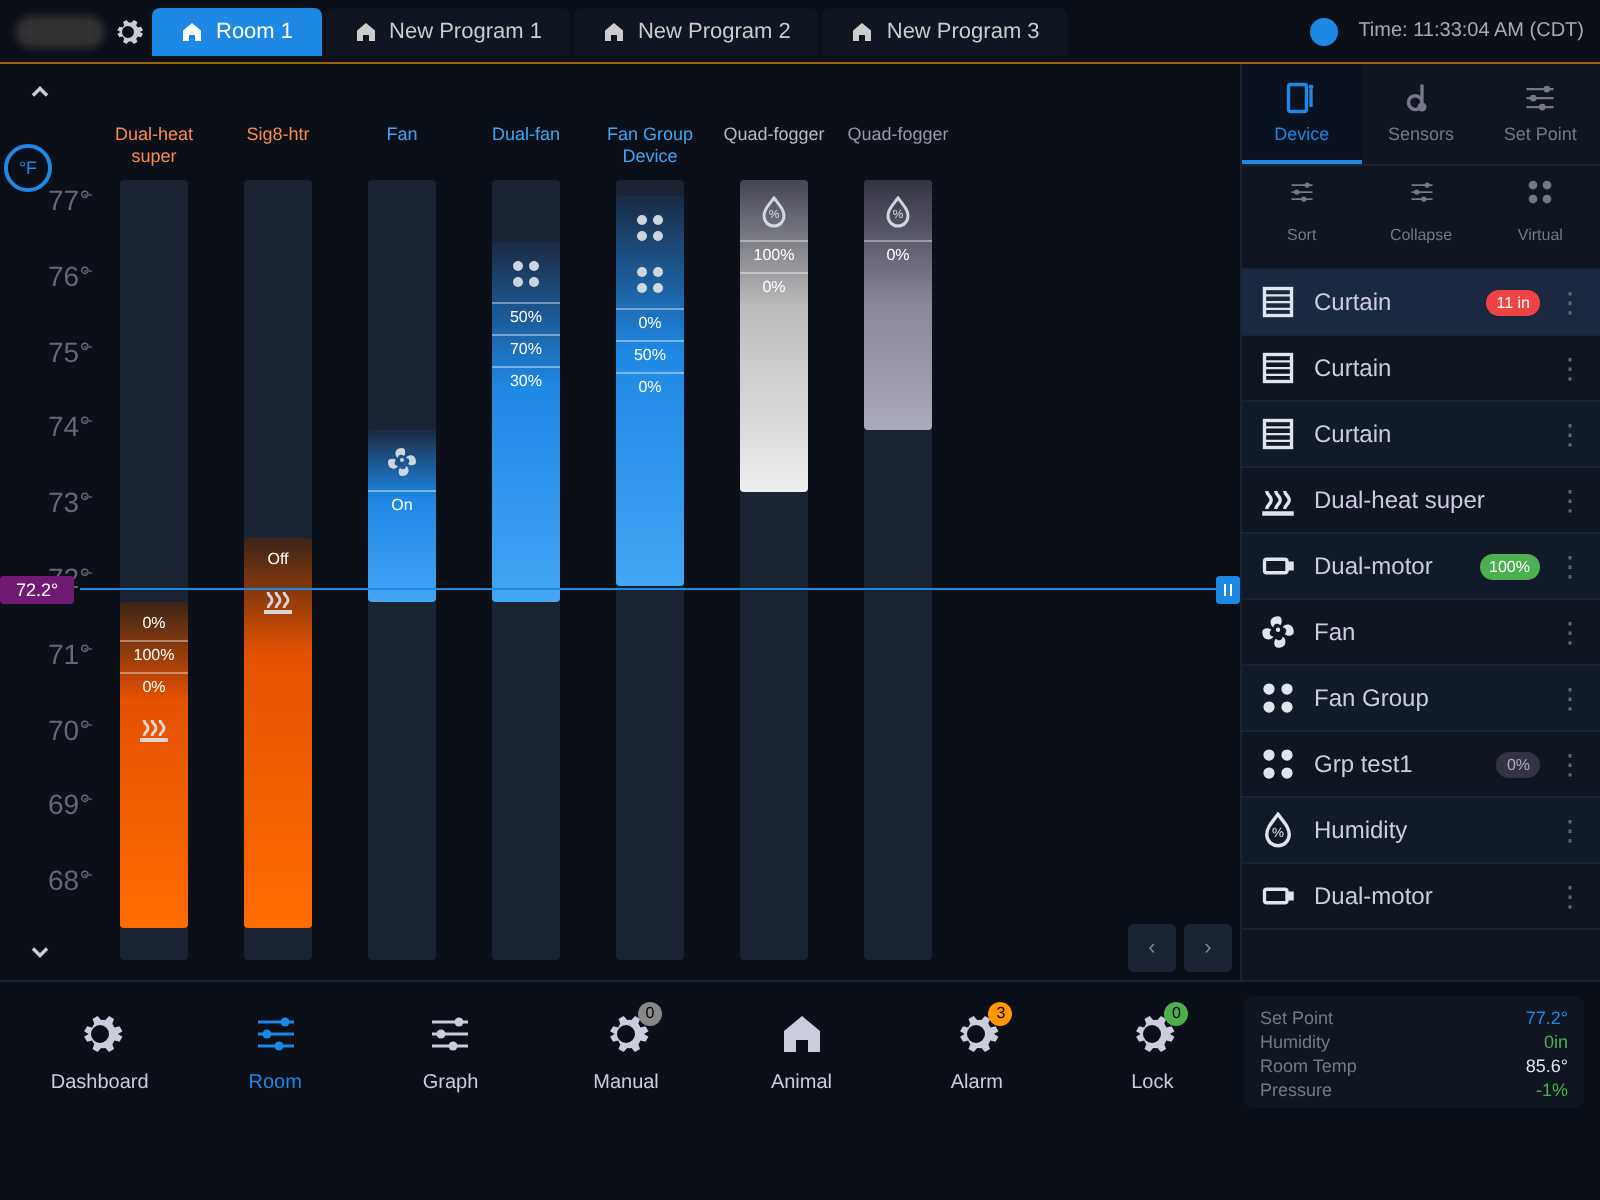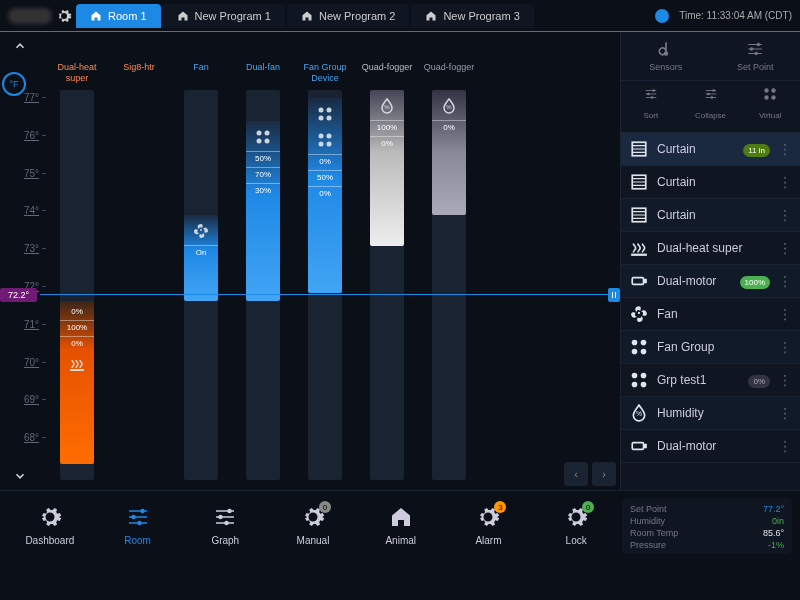--- a/index.html
+++ b/index.html
@@ -12,21 +12,21 @@
 .tab.active { background:#1e88e5; color:#fff; }
 .tab svg { width:12px; height:12px; }
 .right-top { margin-left:auto; display:flex; align-items:center; gap:10px; font-size:10px; color:#aaa; }
 .globe { width:14px; height:14px; background:#1e88e5; border-radius:50%; }
 .main { display:flex; height:458px; }
 .left { flex:1; position:relative; display:flex; }
 .axis { width:40px; position:relative; padding-top:40px; }
 .axis-btn { position:absolute; left:10px; width:20px; height:20px; display:flex; align-items:center; justify-content:center; cursor:pointer; }
 .unit-badge { position:absolute; left:2px; top:40px; width:24px; height:24px; border:2px solid #1e88e5; border-radius:50%; display:flex; align-items:center; justify-content:center; color:#1e88e5; font-size:9px; }
 .ticks { position:absolute; left:24px; top:60px; bottom:20px; width:16px; }
-.tick { position:absolute; left:0; font-size:10px; color:#667;text-decoration:underline; }
+.tick { position:absolute; left:0; font-size:14px; color:#667; }
 .tick::after { content:''; position:absolute; left:18px; top:5px; width:4px; height:1px; background:#445; }
 .setpoint-line { position:absolute; left:40px; right:0; height:1px; background:#1e88e5; top:262px; z-index:5; }
 .setpoint-badge { position:absolute; left:0; top:256px; background:#701a75; color:#fff; font-size:9px; padding:2px 8px; border-radius:2px; z-index:6; }
 .setpoint-handle { position:absolute; right:0; top:256px; width:12px; height:14px; background:#1e88e5; border-radius:2px; z-index:6; display:flex; align-items:center; justify-content:center; }
 .chart { flex:1; position:relative; padding:30px 10px 10px 10px; display:flex; gap:8px; overflow:hidden; }
 .col { width:54px; display:flex; flex-direction:column; align-items:center; }
 .col-label { font-size:9px; text-align:center; height:24px; line-height:11px; margin-bottom:4px; }
 .col-track { width:34px; flex:1; background:#1a2332; border-radius:2px; position:relative; }
 .bar { position:absolute; left:0; right:0; border-radius:2px; display:flex; flex-direction:column; align-items:center; justify-content:flex-start; padding-top:4px; gap:2px; }
 .bar-orange { background:linear-gradient(to bottom,#3a2518 0%,#e65100 30%,#ff6d00 100%); }
@@ -48,21 +48,21 @@
 .rcontrols div { flex:1; text-align:center; padding:6px 2px; font-size:8px; color:#778; cursor:pointer; }
 .rcontrols svg { width:14px; height:14px; margin-bottom:2px; }
 .device-list { flex:1; overflow-y:auto; }
 .device-item { display:flex; align-items:center; padding:6px 8px; gap:8px; border-bottom:1px solid #1a2332; cursor:pointer; }
 .device-item:nth-child(odd){ background:#111a28; }
 .device-item.active { background:#1a2840; }
 .device-icon { width:20px; height:20px; display:flex; align-items:center; justify-content:center; }
 .device-icon svg { width:18px; height:18px; fill:#aab; }
 .device-name { flex:1; font-size:12px; color:#ccd; line-height:11px; }
 .badge { font-size:8px; padding:2px 5px; border-radius:7px; }
-.badge-red { background:#4d7c0f; color:#fff; }
+.badge-red { background:#ef4444; color:#fff; }
 .badge-green { background:#4caf50; color:#fff; }
 .dot { width:10px; height:10px; border-radius:50%; }
 .dot-red { background:#f44336; box-shadow:0 0 4px #f44336; }
 .dot-green { background:#4caf50; box-shadow:0 0 4px #4caf50; }
 .dot-grey { background:#445; }
 .more { color:#667; font-size:14px; cursor:pointer; }
 .bottom { height:70px; background:#0a0f18; border-top:1px solid #1a2332; display:flex; align-items:center; padding:0 8px; gap:4px; }
 .nav-item { flex:1; display:flex; flex-direction:column; align-items:center; gap:4px; cursor:pointer; color:#ccd; font-size:10px; }
 .nav-item.active { color:#1e88e5; }
 .nav-item svg { width:24px; height:24px; }
@@ -213,20 +213,30 @@
               <div class="iconrow">
                 <svg viewBox="0 0 16 16">
                   <use href="#i-heater"></use>
                 </svg>
               </div>
             </div>
     </div>
         </div>
         <div class="col">
     <div class="col-label" style="color:#ff8a50">Sig8-htr</div>
+    <div class="col-track">
+      <div class="bar bar-orange" style="top:46%;height:50%">
+              <div class="seg">Off</div>
+              <div class="iconrow">
+                <svg viewBox="0 0 16 16">
+                  <use href="#i-heater"></use>
+                </svg>
+              </div>
+            </div>
+    </div>
         </div>
         <div class="col">
     <div class="col-label" style="color:#42a5f5">Fan</div>
     <div class="col-track">
       <div class="bar bar-blue" style="top:32%;height:22%">
               <div class="iconrow">
                 <svg viewBox="0 0 16 16">
                   <use href="#i-fan"></use>
                 </svg>
               </div>
@@ -298,20 +308,23 @@
         </div>
       </div>
     <div class="nav-arrows">
       <div>‹</div>
       <div>›</div>
     </div>
   </div>
 
   <div class="right">
     <div class="rtabs" id="rtabs">
+        <div class="rtab active"><svg viewBox="0 0 16 16">
+            <use href="#i-device"></use>
+          </svg><div>Device</div></div>
         <div class="rtab "><svg viewBox="0 0 16 16">
             <use href="#i-therm"></use>
           </svg><div>Sensors</div></div>
         <div class="rtab "><svg viewBox="0 0 16 16">
             <use href="#i-slider"></use>
           </svg><div>Set Point</div></div>
       </div>
     <div class="rcontrols" id="rcontrols">
         <div><svg viewBox="0 0 16 16">
             <use href="#i-slider"></use>

